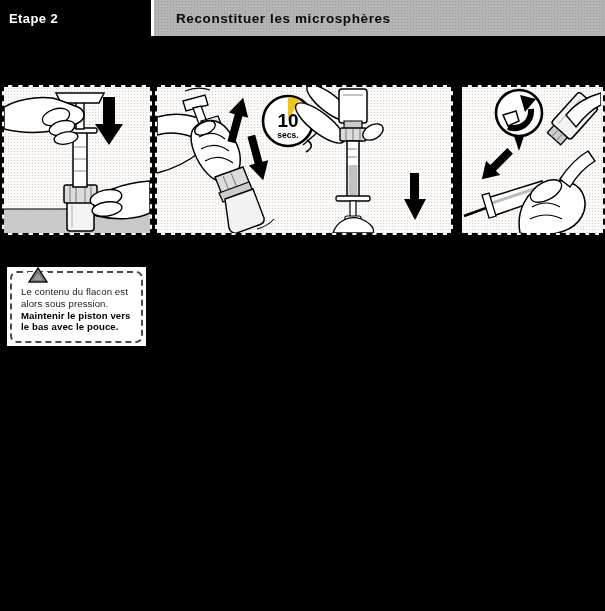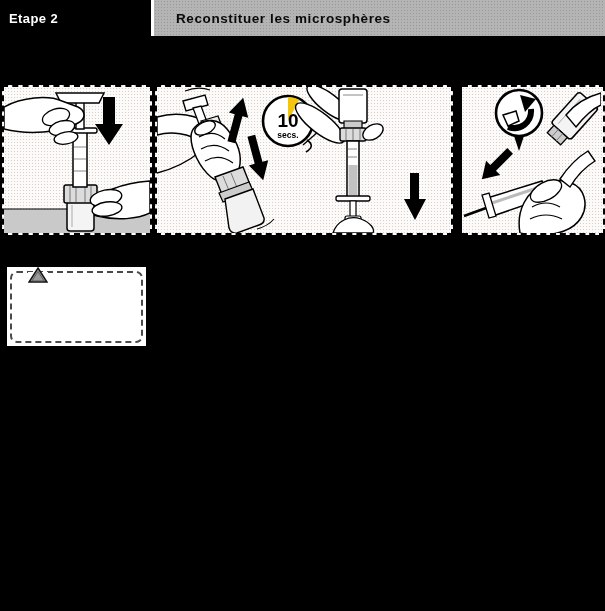--- a/index.html
+++ b/index.html
@@ -236,14 +236,20 @@
   </svg>
 </div>
 
 <div class="warnbox">
   <div class="warn-inner">
     <svg class="warn-tri" width="20" height="16" viewBox="0 0 20 16">
       <rect x="0" y="5" width="20" height="6" fill="#fff"></rect>
       <polygon points="10,1 19,15 1,15" fill="#9a9a9a" stroke="#111" stroke-width="1.4"></polygon>
       <polygon points="10,4.5 16.2,14 3.8,14" fill="none" stroke="#4d4d4d" stroke-width="0.8"></polygon>
     </svg>
+    <div class="warn-text">
+      <div>Le contenu du flacon est</div>
+      <div>alors sous pression.</div>
+      <div class="b">Maintenir le piston vers</div>
+      <div class="b">le bas avec le pouce.</div>
+    </div>
   </div>
 </div>
 
 </body></html>

